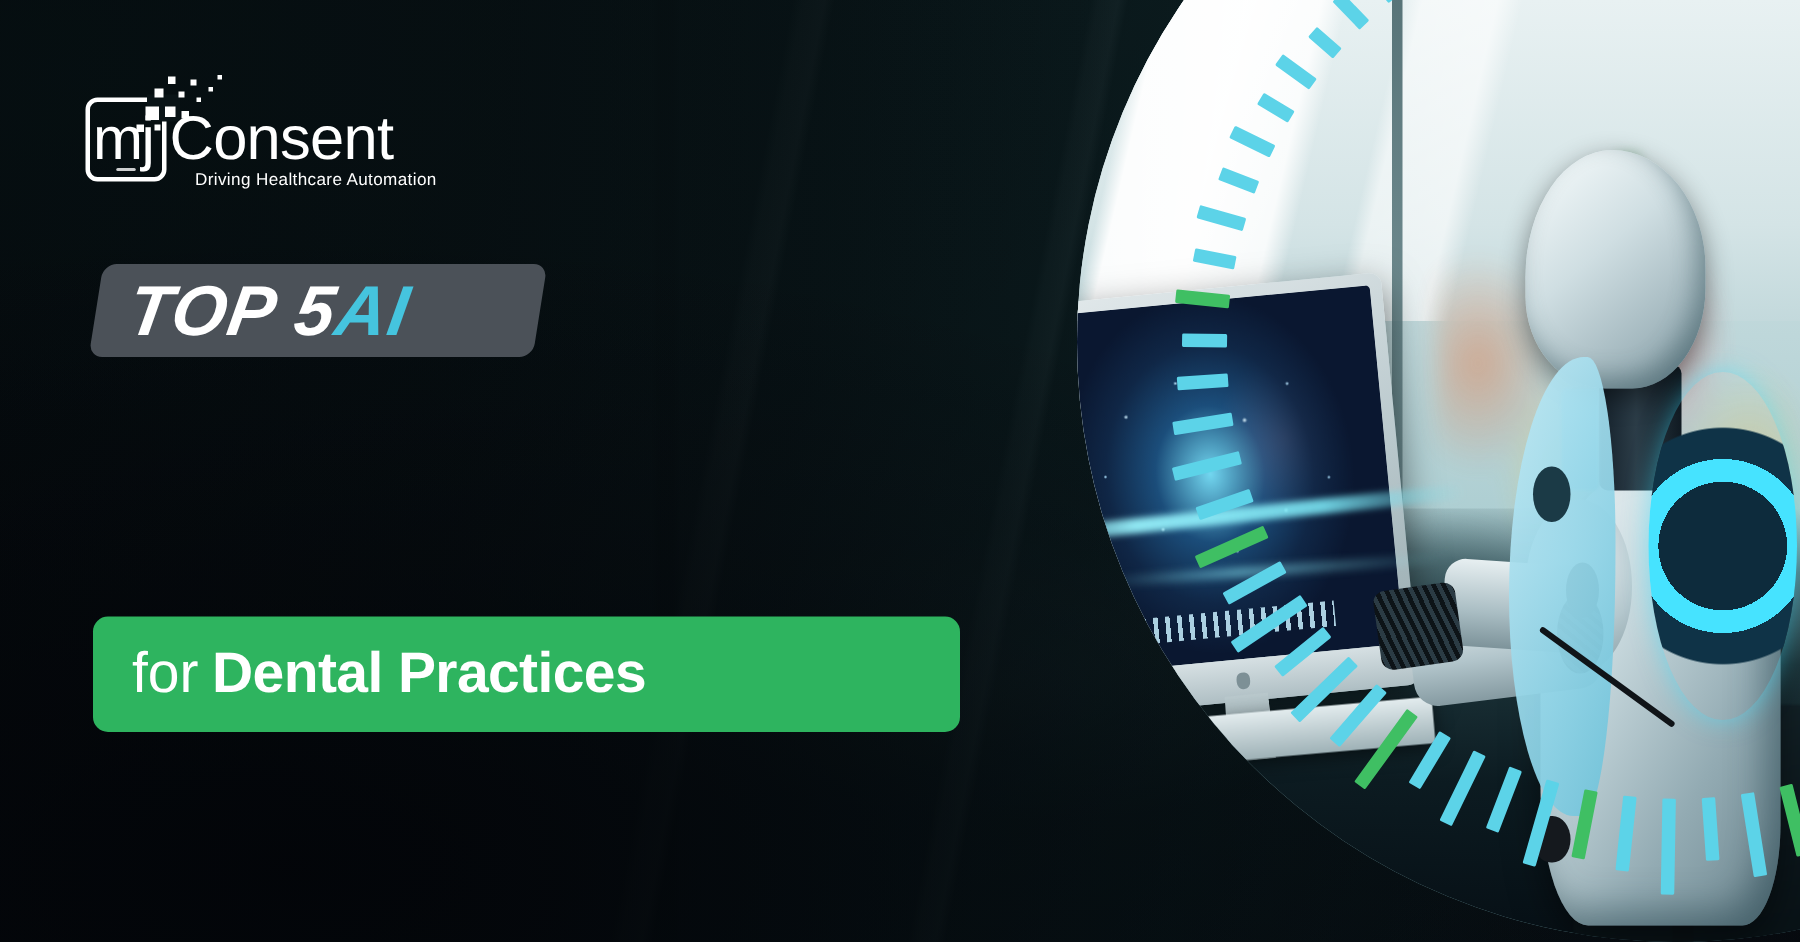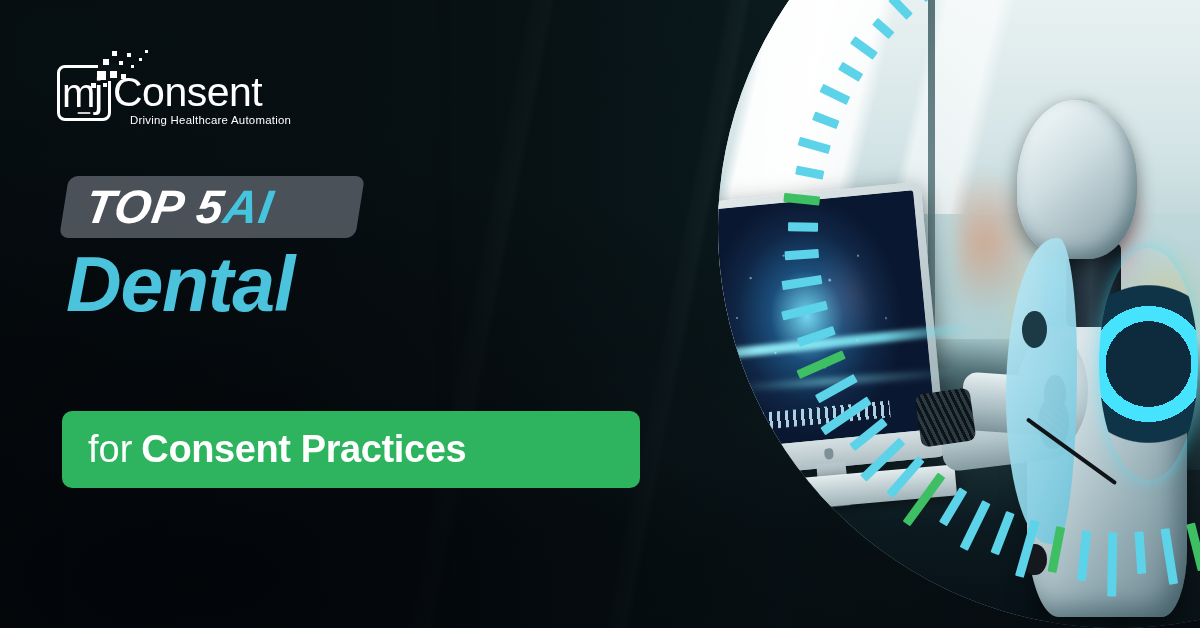--- a/index.html
+++ b/index.html
@@ -569,23 +569,22 @@
     <div class="lg-consent">Consent</div>
     <div class="lg-tag">Driving Healthcare Automation</div>
   </div>
 
   <div id="badge"></div>
   <div id="badge-text">
     <span class="w">TOP 5</span><span class="c">AI</span>
   </div>
 
   <h1 id="h1">
-    <span class="l1">Dental</span>
   </h1>
 
   <div id="green"></div>
   <div id="green-text">
     <span class="n">for</span>
-      <span class="b">Consent Practices</span>
+      <span class="b">Dental Practices</span>
   </div>
 
 
 </div>
 
 </body></html>

